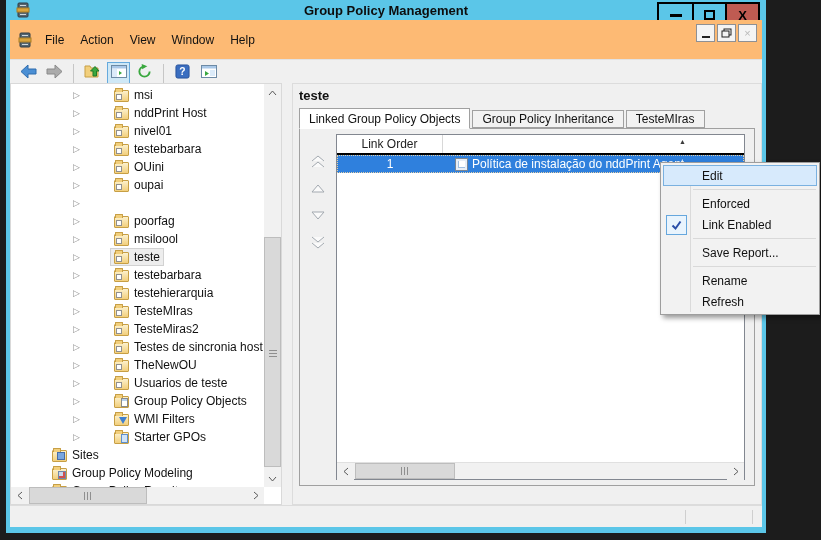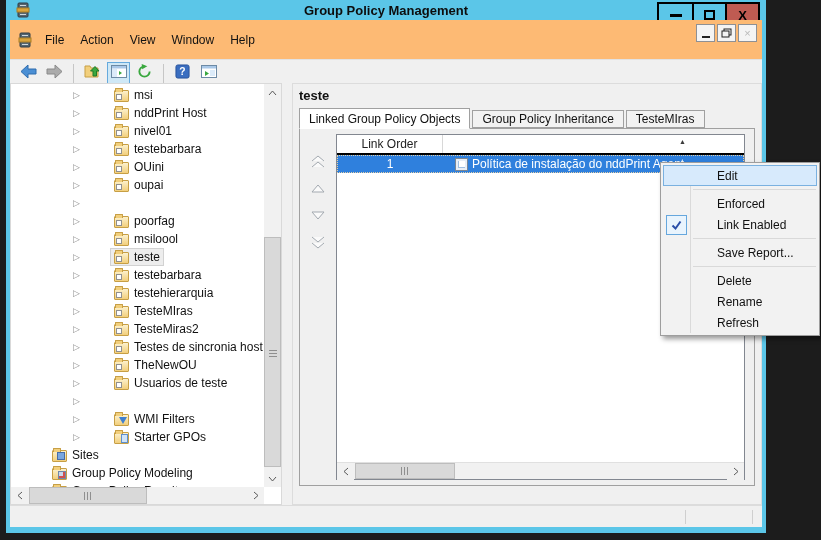--- a/index.html
+++ b/index.html
@@ -90,21 +90,21 @@
   .td-2 { flex:1; display:flex; align-items:center; gap:4px; }
   .gpo-item-icon { margin-left:12px; width:13px; height:13px; background:#fff; border:1px solid #7a8694; box-shadow:inset 0 0 0 2px #e8eef6, inset 3px -3px 0 #9fbfe2; flex:0 0 auto; }
 
   
   .statusbar { position:absolute; left:4px; right:4px; bottom:6px; height:22px; background:#f0f0f0; border-top:1px solid #dcdcdc; }
   .status-tick { position:absolute; top:4px; width:1px; height:14px; background:#cfcfcf; }
 
   
   .context-menu { position:absolute; left:660px; top:162px; width:160px; background:#f2f2f2; border:1px solid #9e9e9e; box-shadow:3px 3px 5px rgba(0,0,0,0.4); padding:2px 0; z-index:50; }
   .context-menu::before { content:""; position:absolute; left:29px; top:2px; bottom:2px; width:1px; background:#dadada; }
-  .menu-row { position:relative; height:21px; display:flex; align-items:center; font-size:12px; padding-left:53px; margin:0 2px; border:1px solid transparent; }
+  .menu-row { position:relative; height:21px; display:flex; align-items:center; font-size:12px; padding-left:38px; margin:0 2px; border:1px solid transparent; }
   .menu-row.highlighted { background:#d7eafc; border:1px solid #7ab1e0; }
   .menu-sep { height:1px; background:#d9d9d9; margin:3px 3px 3px 32px; }
   .check-box { position:absolute; left:2px; top:0; width:21px; height:20px; background:#e9f4fd; border:1px solid #66a7dd; display:flex; align-items:center; justify-content:center; }
 </style>
 </head>
 <body>
 
 <div class="window">
 
   <div class="titlebar">
@@ -353,20 +353,26 @@
             <span class="twisty">▷</span>
             <span class="t-wrap">
               <span class="icon-folder">
                 <span class="ovl ovl-ou"></span>
               </span>
               <span>Usuarios de teste</span>
             </span>
           </div>
           <div class="tree-row lvl1">
             <span class="twisty">▷</span>
+            <span class="t-wrap">
+              <span class="icon-folder">
+                <span class="ovl ovl-gpo"></span>
+              </span>
+              <span>Group Policy Objects</span>
+            </span>
           </div>
           <div class="tree-row lvl1">
             <span class="twisty">▷</span>
             <span class="t-wrap">
               <span class="icon-folder">
                 <span class="ovl ovl-wmi"></span>
               </span>
               <span>WMI Filters</span>
             </span>
           </div>
@@ -532,21 +538,18 @@
         </svg>
       </span>
       <span>Link Enabled</span>
     </div>
     <div class="menu-sep"></div>
     <div class="menu-row">
       <span>Save Report...</span>
     </div>
     <div class="menu-sep"></div>
     <div class="menu-row">
-      <span>Delete</span>
-    </div>
-    <div class="menu-row">
       <span>Rename</span>
     </div>
     <div class="menu-row">
       <span>Refresh</span>
     </div>
   </div>
 
 </body></html>

